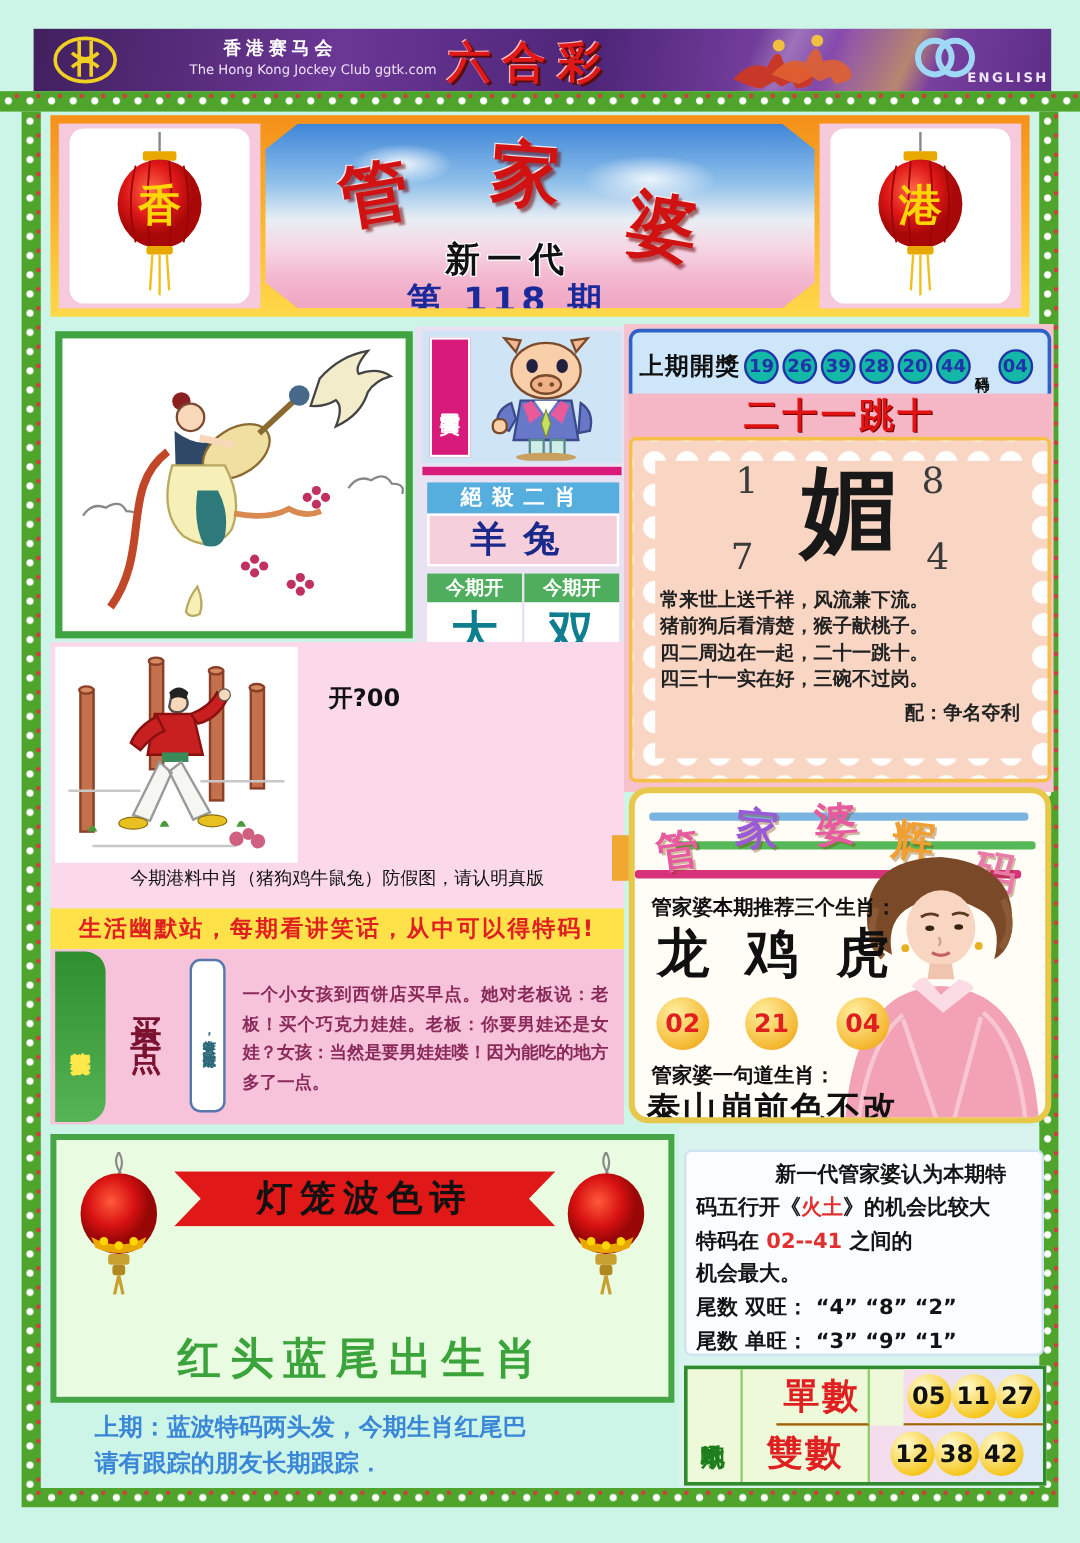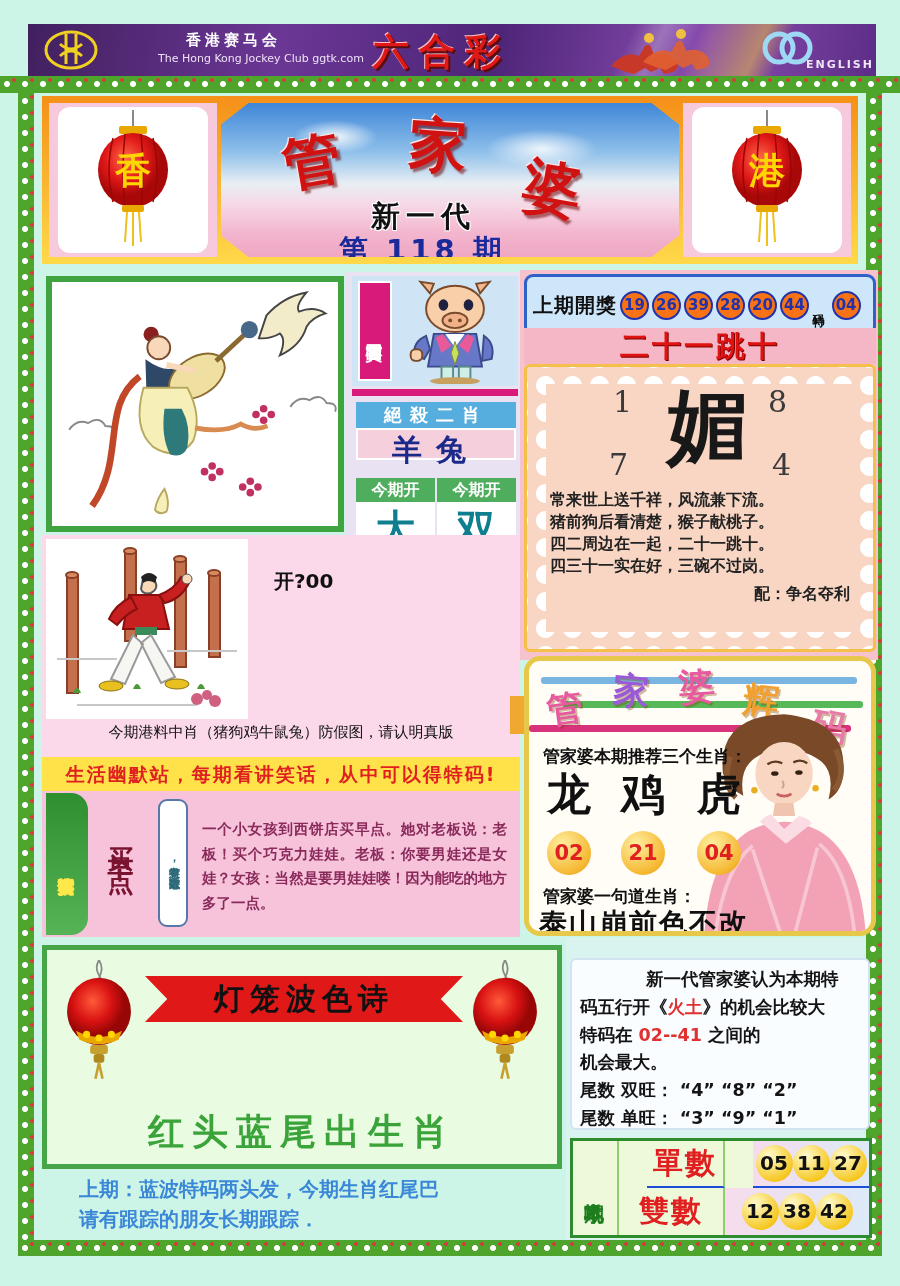--- a/index.html
+++ b/index.html
@@ -54,31 +54,31 @@
   .caption{left:0;top:188px;width:478px;text-align:center;font-size:15px;color:#111;}
 
   
   .mid-back{left:346px;top:272px;width:178px;height:288px;background:#e9e2f3;}
   .treasure-box{left:352px;top:276px;width:166px;height:110px;background:#cfe4f4;}
   .treasure-label{left:6px;top:5px;width:34px;height:100px;background:#d81b7a;border:2px solid #fff;box-sizing:border-box;
     color:#fff;font-size:17px;font-weight:bold;text-align:center;display:flex;align-items:center;justify-content:center;}
   .magenta-bar{left:352px;top:389px;width:166px;height:7px;background:#d81b7a;}
   .kill-head{left:356px;top:402px;width:160px;height:26px;background:#56aede;color:#fff;font-size:18px;font-weight:bold;
     text-align:center;line-height:26px;letter-spacing:8px;}
-  .kill-val{left:356px;top:428px;width:160px;height:32px;background:#f6cfdc;border:2px solid #fff;box-sizing:border-box;
+  .kill-val{left:356px;top:428px;width:160px;height:44px;background:#f6cfdc;border:2px solid #fff;box-sizing:border-box;
     color:#1a2a8a;font-size:30px;font-weight:bold;text-align:center;line-height:40px;letter-spacing:14px;}
   .open-head{top:478px;width:79px;height:24px;background:#4fae5e;color:#fff;font-size:16px;font-weight:bold;text-align:center;line-height:24px;}
   .open-val{top:502px;width:79px;height:54px;background:#fff;color:#0f7f8f;font-size:40px;font-weight:bold;text-align:center;line-height:54px;}
 
   
   .right-back{left:520px;top:270px;width:358px;height:390px;background:#f6c2ce;}
   .lastdraw{left:524px;top:274px;width:352px;height:62px;background:#cde6fa;border:3px solid #2f62c8;border-radius:9px;
     box-sizing:border-box;display:flex;align-items:center;padding:0 6px;gap:3px;}
   .ld-label{font-size:20px;font-weight:bold;color:#101010;letter-spacing:1px;font-family:"DejaVu Serif",serif;}
-  .ld-ball{width:29px;height:29px;border-radius:50%;border:2px solid #2233aa;box-sizing:border-box;background:#f97316;
+  .ld-ball{width:29px;height:29px;border-radius:50%;border:2px solid #2233aa;box-sizing:border-box;background:#14b8a6;
     color:#2233aa;font-size:15px;font-weight:bold;text-align:center;line-height:25px;}
   .ld-special{font-size:12px;font-weight:bold;color:#101010;line-height:1.05;text-align:center;}
   .mystery-title{left:524px;top:328px;width:352px;height:36px;background:#f5b6c6;color:#e01212;font-size:29px;
     font-weight:bold;text-align:center;line-height:36px;letter-spacing:3px;text-shadow:1px 1px 0 #7a0000;}
   .mystery{left:524px;top:364px;width:352px;height:288px;box-sizing:border-box;border:3px solid #f5c04a;border-radius:6px;
     background-color:#f9d6c4;background-image:radial-gradient(circle,#fff 0 9px,rgba(255,255,255,0) 10px);
     background-size:27px 27px;background-position:5px 5px;}
   .mystery-inner{position:absolute;left:19px;top:17px;right:19px;bottom:17px;background:#f9d6c4;}
   .mchar-zone{position:relative;width:210px;height:92px;margin:2px auto 0;}
   .mchar{position:absolute;left:72px;top:-6px;font-family:"DejaVu Serif",serif;font-size:82px;line-height:92px;font-weight:bold;color:#181818;}
@@ -126,21 +126,21 @@
     border:2px solid #cfe4f0;border-radius:6px;padding:8px 8px 0;}
   .forecast p{margin:0 0 4px;font-size:17.5px;font-weight:bold;color:#141414;line-height:1.36;white-space:nowrap;}
   .fc-indent{text-indent:66px;}
   .red{color:#e03030;}
   .roar{left:570px;top:1138px;width:302px;height:100px;box-sizing:border-box;border:3px solid #2e8b2e;background:#eef9da;
     display:grid;grid-template-columns:46px 106px 1fr;grid-template-rows:1fr 1fr;}
   .roar-head{grid-row:1/span 2;border-right:2px solid #8fcf6f;display:flex;align-items:center;justify-content:center;
     color:#1e7e1e;font-size:20px;font-weight:bold;}
   .roar-label{border-right:2px solid #8fcf6f;display:flex;align-items:center;justify-content:center;
     color:#e02020;font-size:30px;font-weight:bold;letter-spacing:2px;}
-  .roar-label.top,.roar-nums.top{border-bottom:2px solid #1d4ed8;margin-left:28px;}
+  .roar-label.top,.roar-nums.top{border-bottom:2px solid #a16207;margin-left:28px;}
   .roar-nums{display:flex;align-items:center;justify-content:center;gap:0;
     background:linear-gradient(90deg,#f6dcec,#dceaf8);}
   .ball{width:37px;height:37px;border-radius:50%;background:radial-gradient(circle at 35% 30%,#fffbd0,#f5c518 75%,#d89c10);
     color:#111;font-size:20px;font-weight:bold;text-align:center;line-height:37px;}
 </style>
 </head>
 <body>
 
 <div class="page">
 

